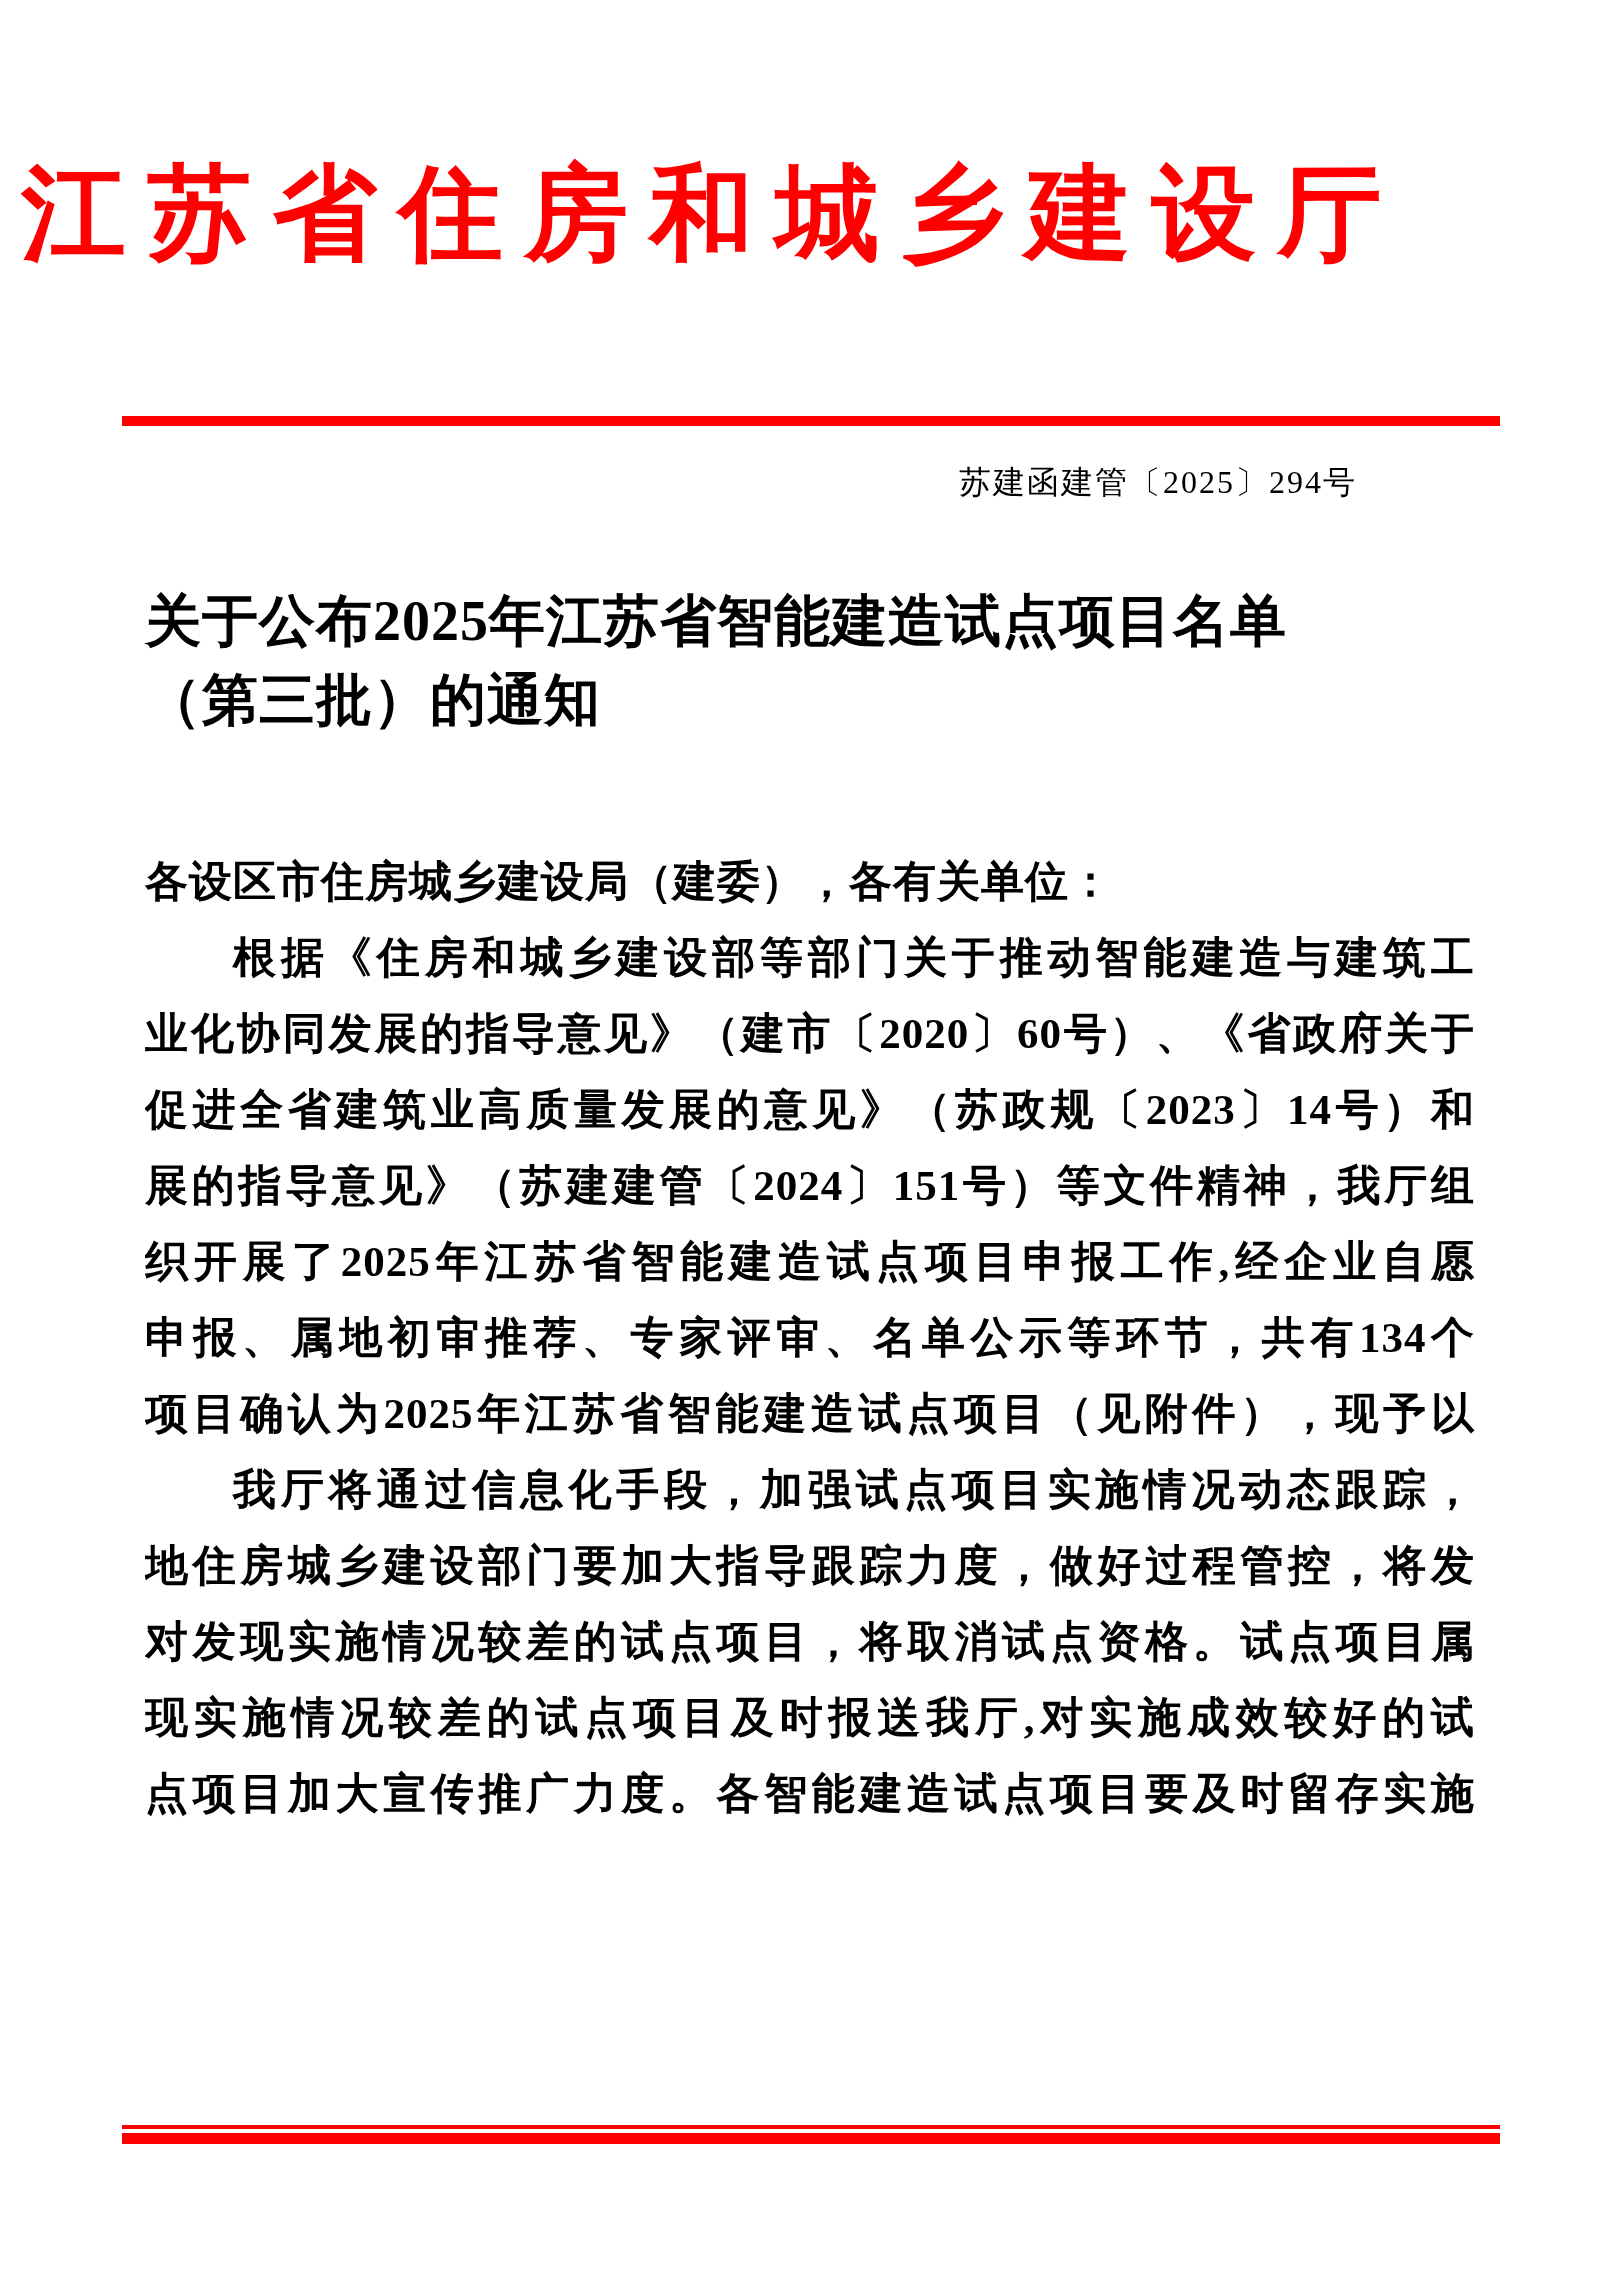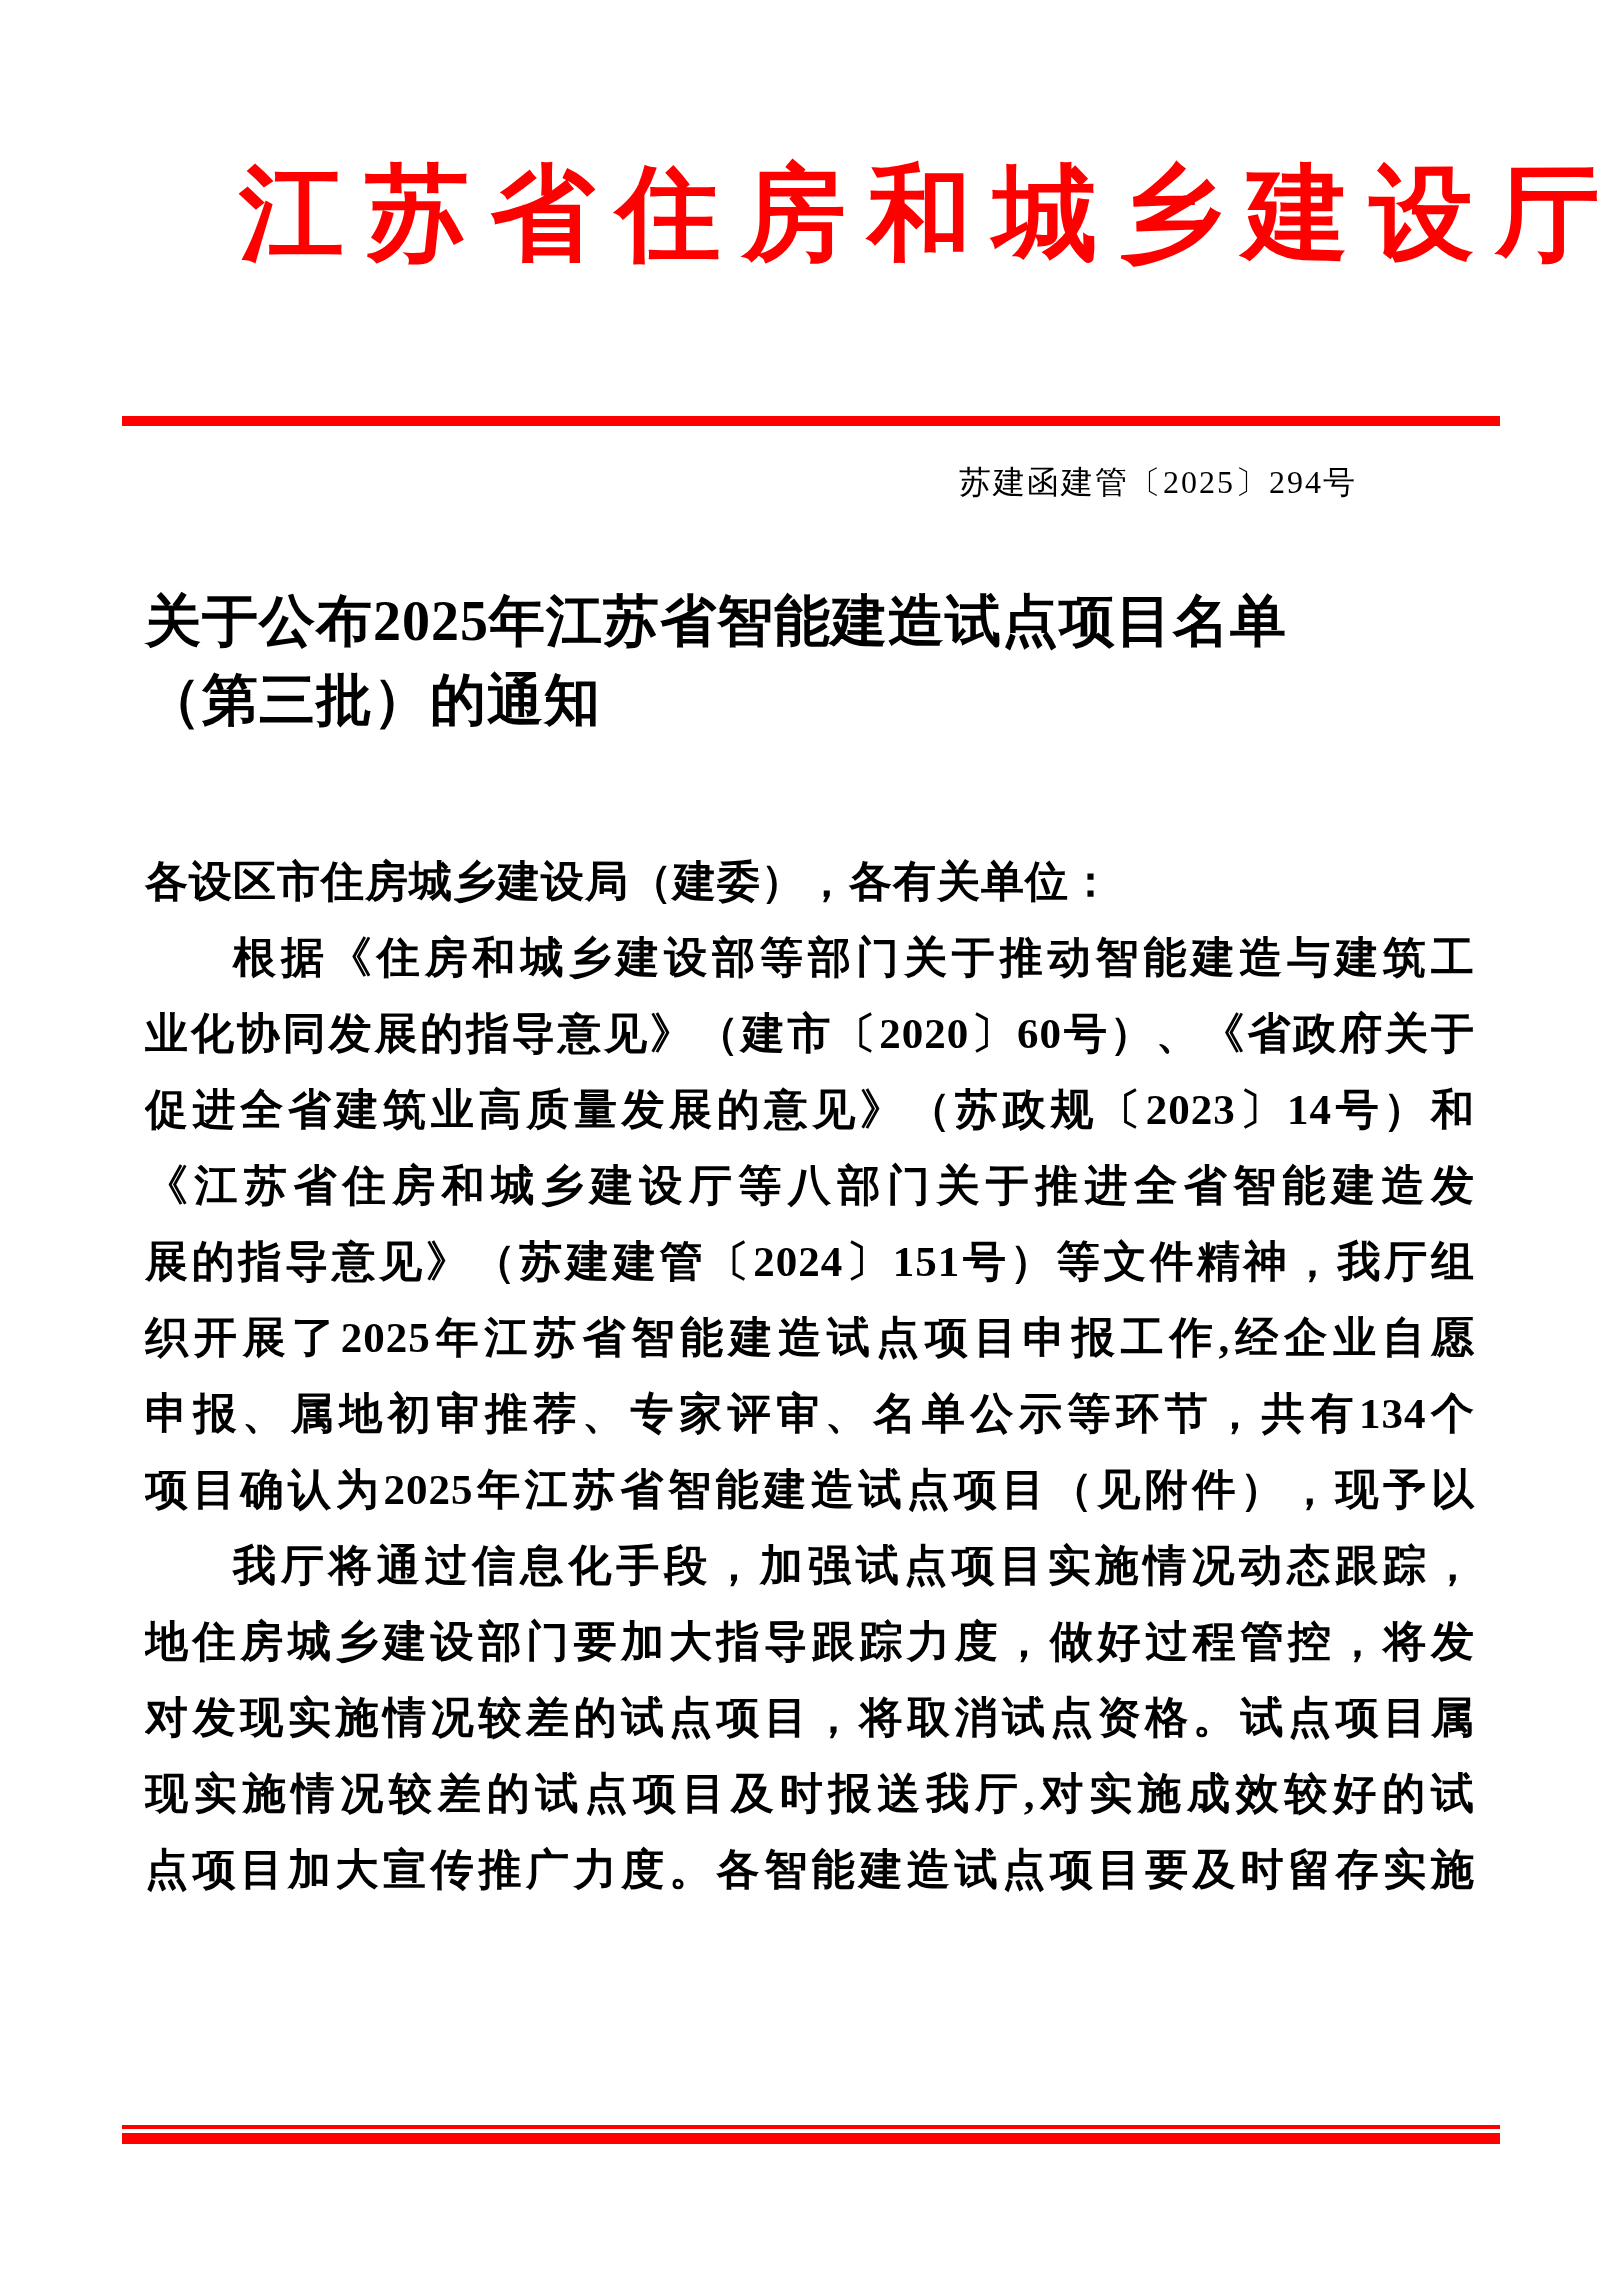--- a/index.html
+++ b/index.html
@@ -10,21 +10,21 @@
     background:#ffffff;
     font-family:"Liberation Serif","DejaVu Serif",serif;
     color:#000000;
     overflow:hidden;
   }
   .agency-name {
     position:absolute;
     top:145px;
     left:0;
     width:1621px;
-    text-align:right;
+    text-align:left;
     color:#ff0000;
     font-size:104px;
     font-weight:bold;
     letter-spacing:21.6px;
     text-indent:21.6px;
     white-space:nowrap;
   }
   .rule-top {
     position:absolute;
     top:416px;
@@ -105,21 +105,20 @@
   <div class="notice-title">
     <div>关于公布2025年江苏省智能建造试点项目名单</div>
     <div>（第三批）的通知</div>
   </div>
 
   <div class="body-text">
     <div class="line">各设区市住房城乡建设局（建委），各有关单位：</div>
     <div class="line justify indent">根据《住房和城乡建设部等部门关于推动智能建造与建筑工</div>
     <div class="line justify">业化协同发展的指导意见》（建市〔2020〕60号）、《省政府关于</div>
     <div class="line justify">促进全省建筑业高质量发展的意见》（苏政规〔2023〕14号）和</div>
-    <div class="line justify">《江苏省住房和城乡建设厅等八部门关于推进全省智能建造发</div>
     <div class="line justify">展的指导意见》（苏建建管〔2024〕151号）等文件精神，我厅组</div>
     <div class="line justify">织开展了2025年江苏省智能建造试点项目申报工作,经企业自愿</div>
     <div class="line justify">申报、属地初审推荐、专家评审、名单公示等环节，共有134个</div>
     <div class="line justify">项目确认为2025年江苏省智能建造试点项目（见附件），现予以</div>
     <div class="line justify indent">我厅将通过信息化手段，加强试点项目实施情况动态跟踪，</div>
     <div class="line justify">地住房城乡建设部门要加大指导跟踪力度，做好过程管控，将发</div>
     <div class="line justify">对发现实施情况较差的试点项目，将取消试点资格。试点项目属</div>
     <div class="line justify">现实施情况较差的试点项目及时报送我厅,对实施成效较好的试</div>
     <div class="line justify">点项目加大宣传推广力度。各智能建造试点项目要及时留存实施</div>
   </div>

